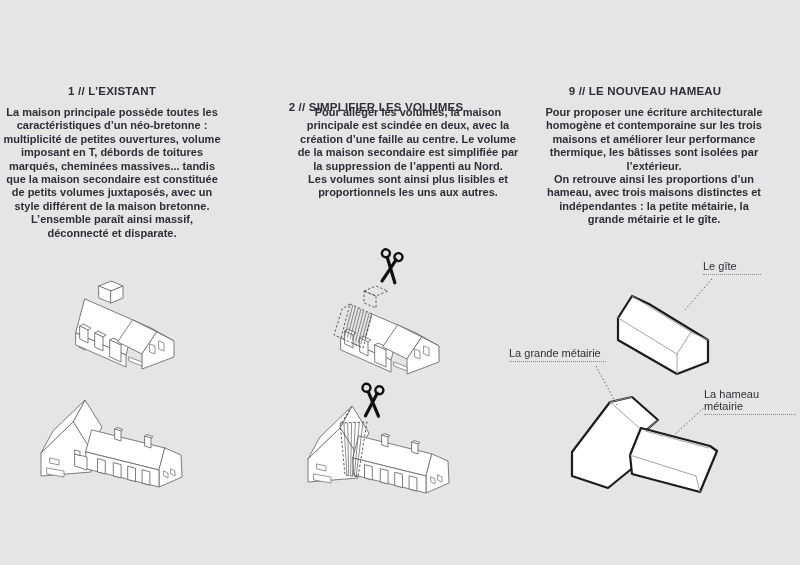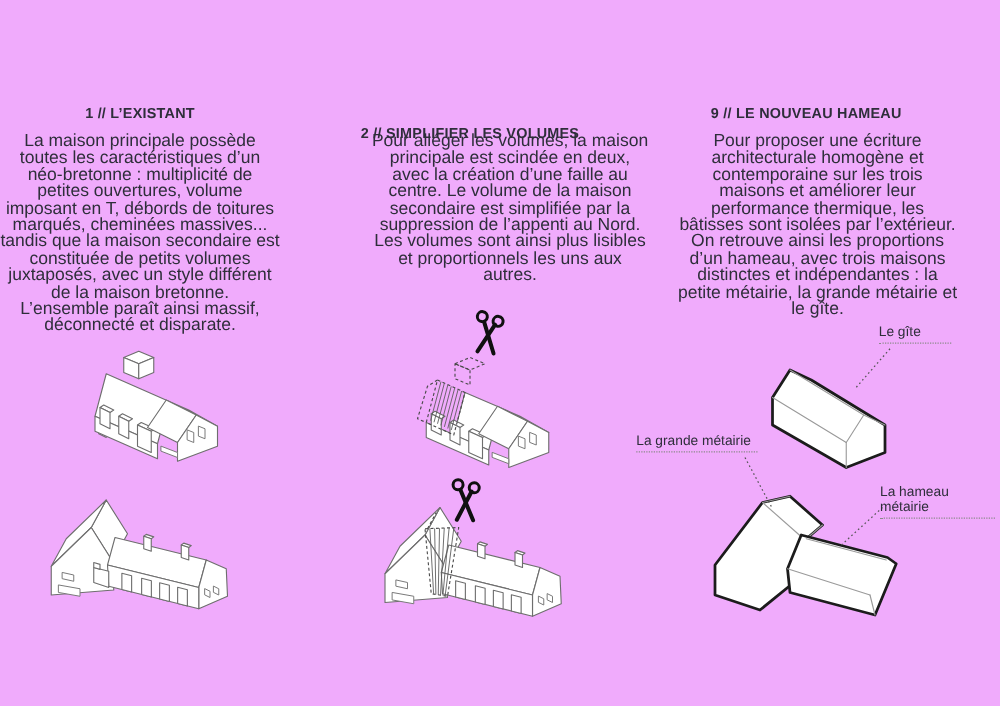--- a/index.html
+++ b/index.html
@@ -1,26 +1,26 @@
 <!DOCTYPE html>
 <html><head>
 <meta charset="utf-8">
 <style>
   html,body{margin:0;padding:0;background:#fff;}
   .page{
-    position:relative;width:800px;height:565px;background:#f0abfc;overflow:hidden;
+    position:relative;width:800px;height:565px;background:#e5e5e5;overflow:hidden;
     font-family:"Liberation Sans",sans-serif;color:#2e2e3a;
   }
   .col-title{
     position:absolute;top:85px;width:224px;text-align:center;
     font-size:11.5px;font-weight:bold;letter-spacing:.2px;color:#2e2e3a;
   }
   .col-body{
     position:absolute;top:106px;width:224px;text-align:center;
-    font-size:14px;line-height:13.4px;white-space:pre-line;color:#2e2e3a;
+    font-size:11px;line-height:13.4px;white-space:pre-line;color:#2e2e3a;font-weight:bold;
   }
   .diagram{position:absolute;}
   .vol-label{
     position:absolute;font-size:11px;font-weight:normal;color:#2e2e3a;
     border-bottom:1px dotted #8a8a8a;padding-bottom:2px;
   }
   .house{stroke:#6e6e6e;stroke-width:0.9;fill:#ffffff;stroke-linejoin:round;stroke-linecap:round;}
   .house .win{stroke:#7a7a7a;stroke-width:0.8;fill:#ffffff;}
   .dashed{stroke:#4a4a4a;stroke-width:0.9;fill:none;stroke-dasharray:2.4,2;stroke-linejoin:round;}
   .hatch{stroke:#5a5a5a;stroke-width:0.7;}

